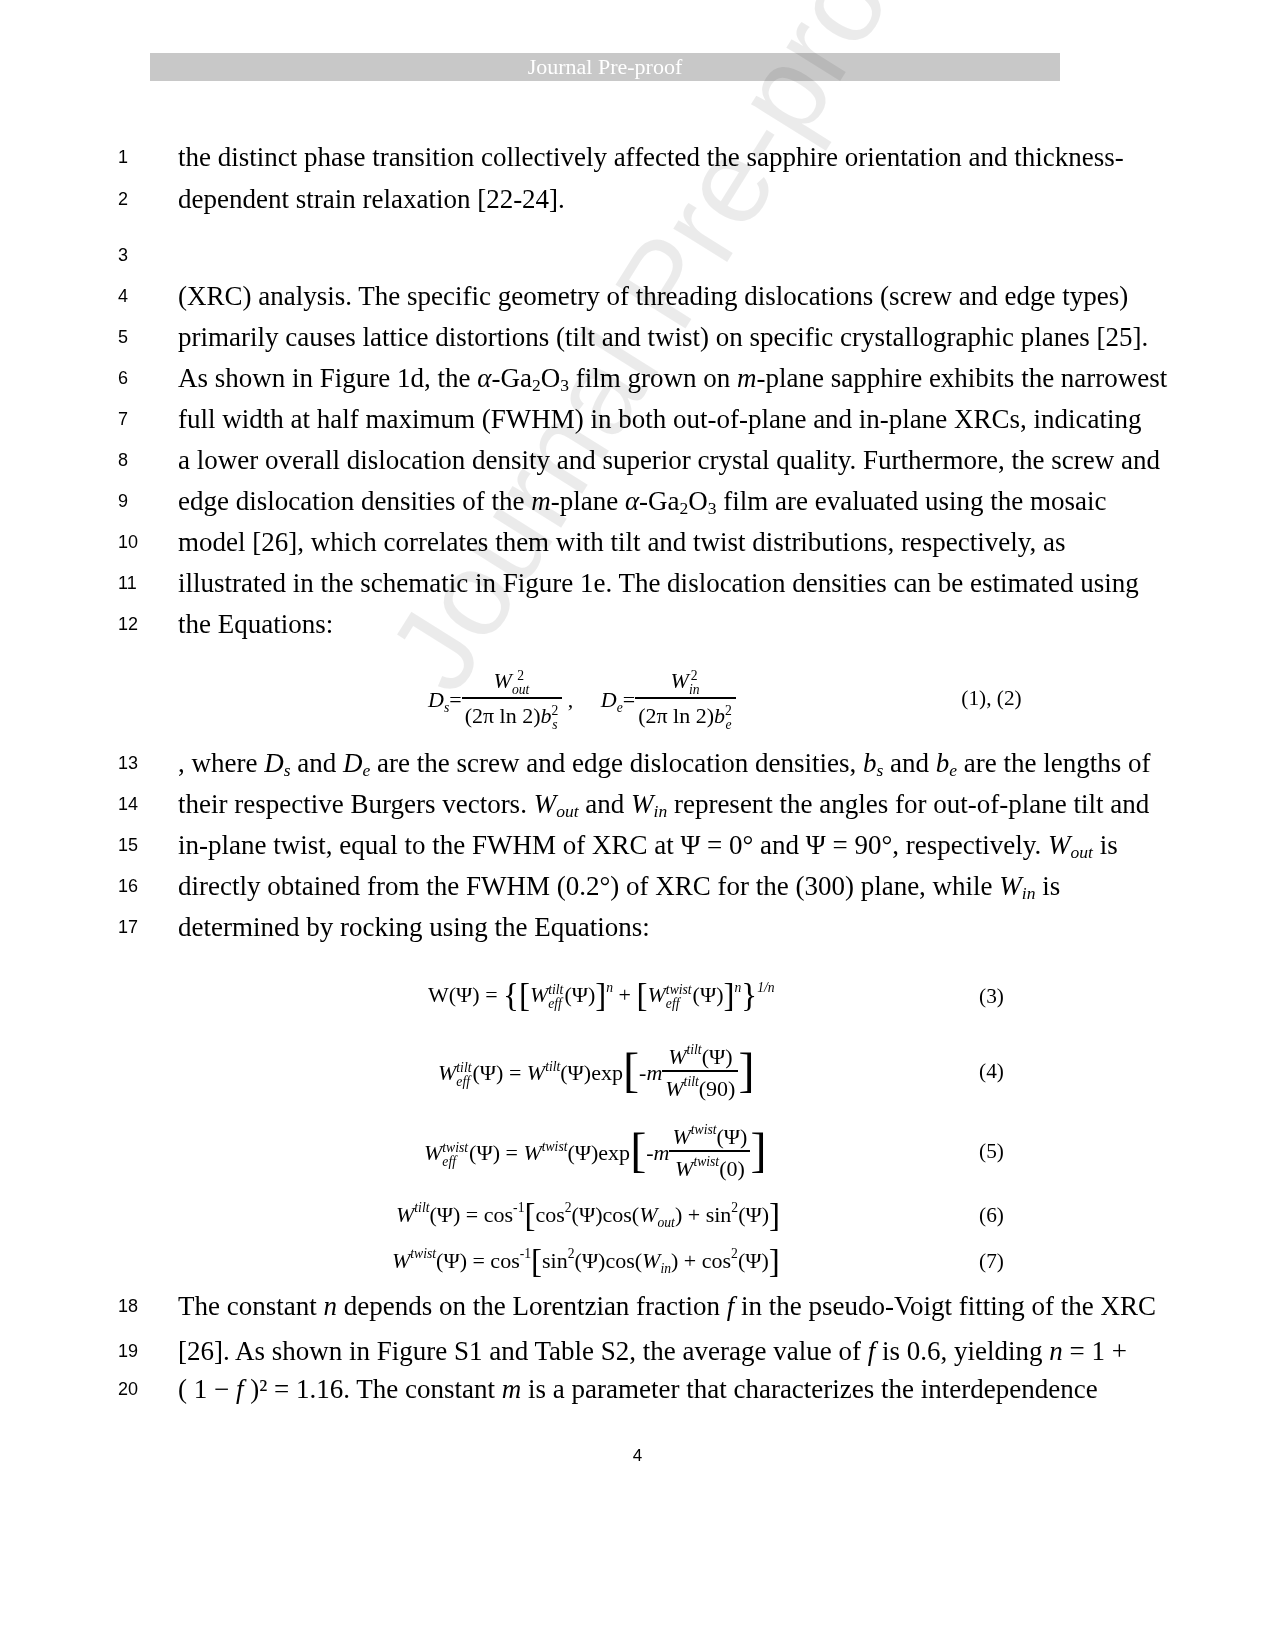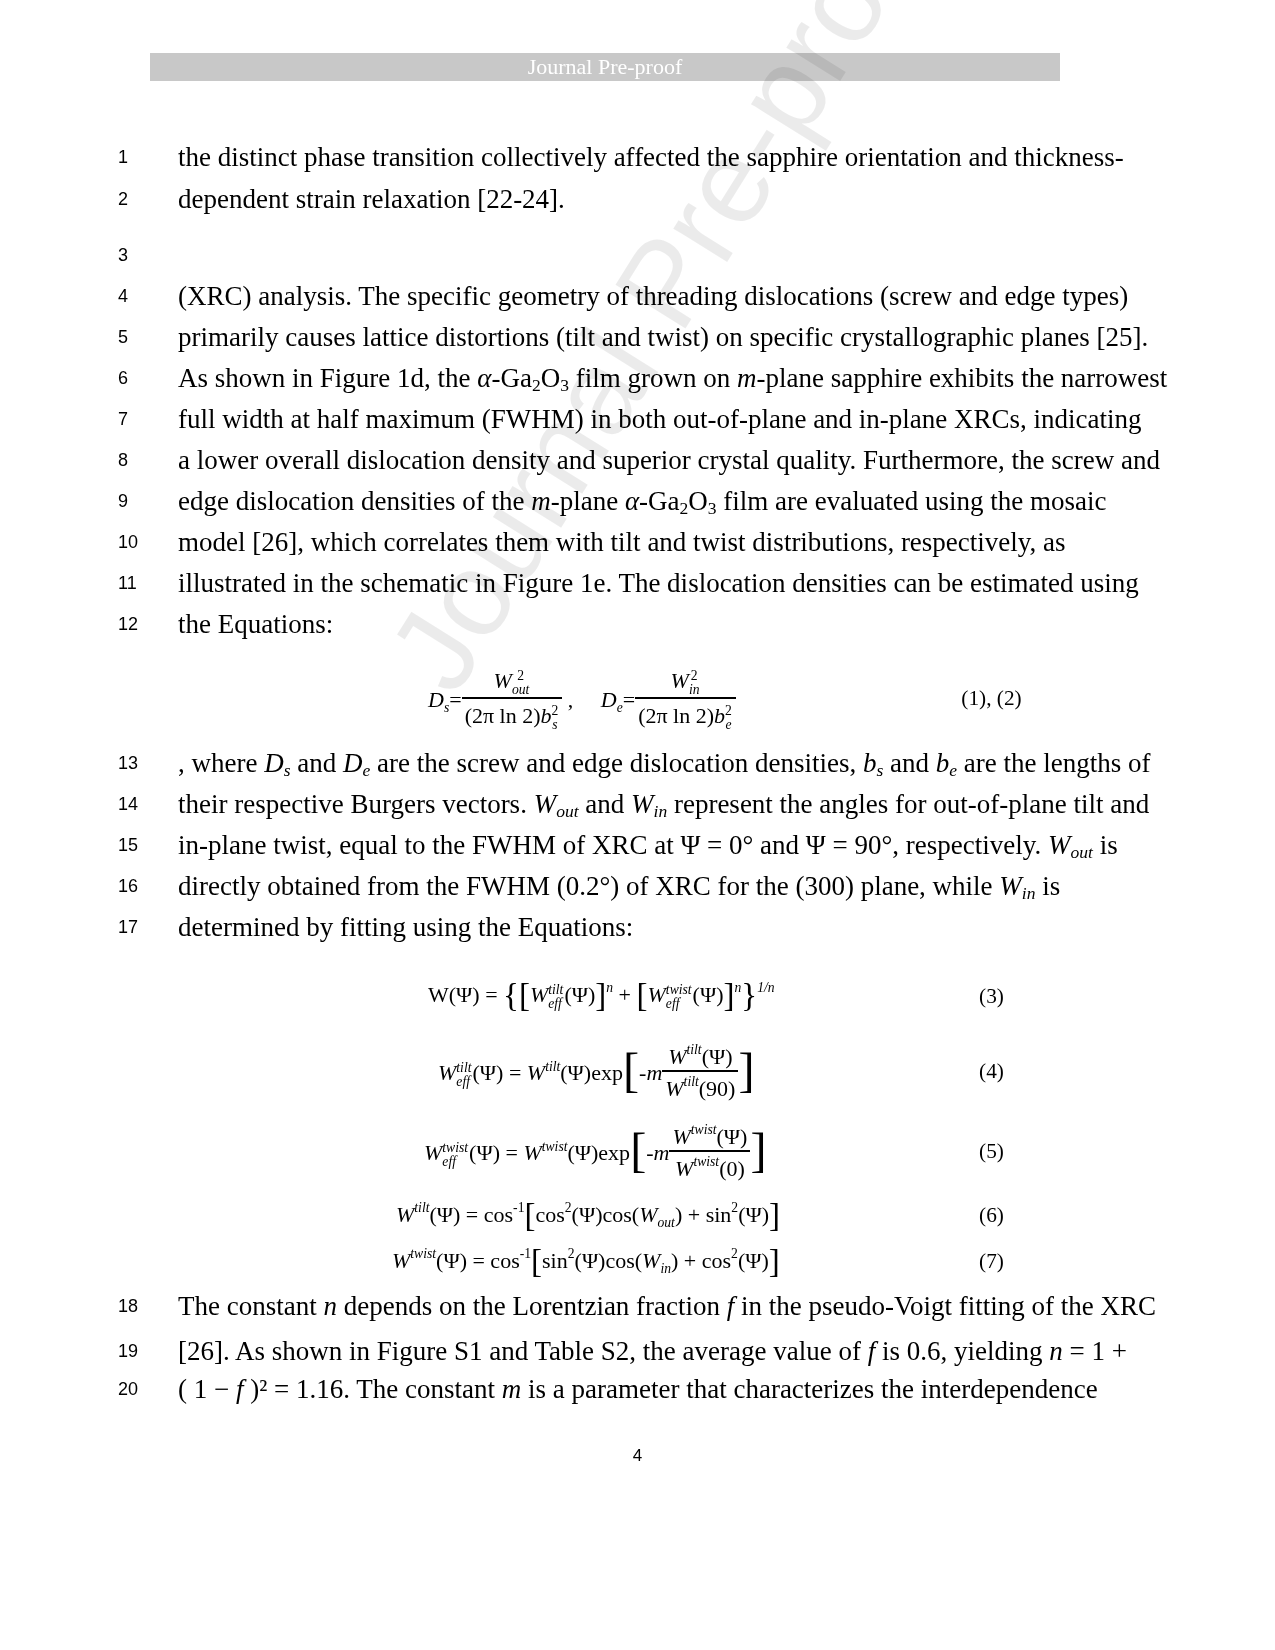--- a/index.html
+++ b/index.html
@@ -99,21 +99,21 @@
     <div class="line" style="top: 830px;">
       <span class="ln">15</span>
       <div class="tx j"><span>in-plane twist, equal to the FWHM of XRC at Ψ = 0° and Ψ = 90°, respectively. </span><i>W</i><i class="sub">out</i><span> is</span></div>
     </div>
     <div class="line" style="top: 871px;">
       <span class="ln">16</span>
       <div class="tx j"><span>directly obtained from the FWHM (0.2°) of XRC for the (300) plane, while </span><i>W</i><i class="sub">in</i><span> is</span></div>
     </div>
     <div class="line" style="top: 912px; padding-left: 11px;">
       <span class="ln">17</span>
-      <div class="tx"><span>determined by fitting using the Equations:</span></div>
+      <div class="tx"><span>determined by rocking using the Equations:</span></div>
     </div>
     <div class="line" style="top: 1291px;">
       <span class="ln">18</span>
       <div class="tx j"><span>The constant </span><i>n</i><span> depends on the Lorentzian fraction </span><i>f</i><span> in the pseudo-Voigt fitting of the XRC</span></div>
     </div>
     <div class="line" style="top: 1336px;">
       <span class="ln">19</span>
       <div class="tx j"><span>[26]. As shown in Figure S1 and Table S2, the average value of </span><i>f</i><span> is 0.6, yielding </span><i>n</i><span> = 1 +</span></div>
     </div>
     <div class="line" style="top: 1374px; padding-left: 8px;">

